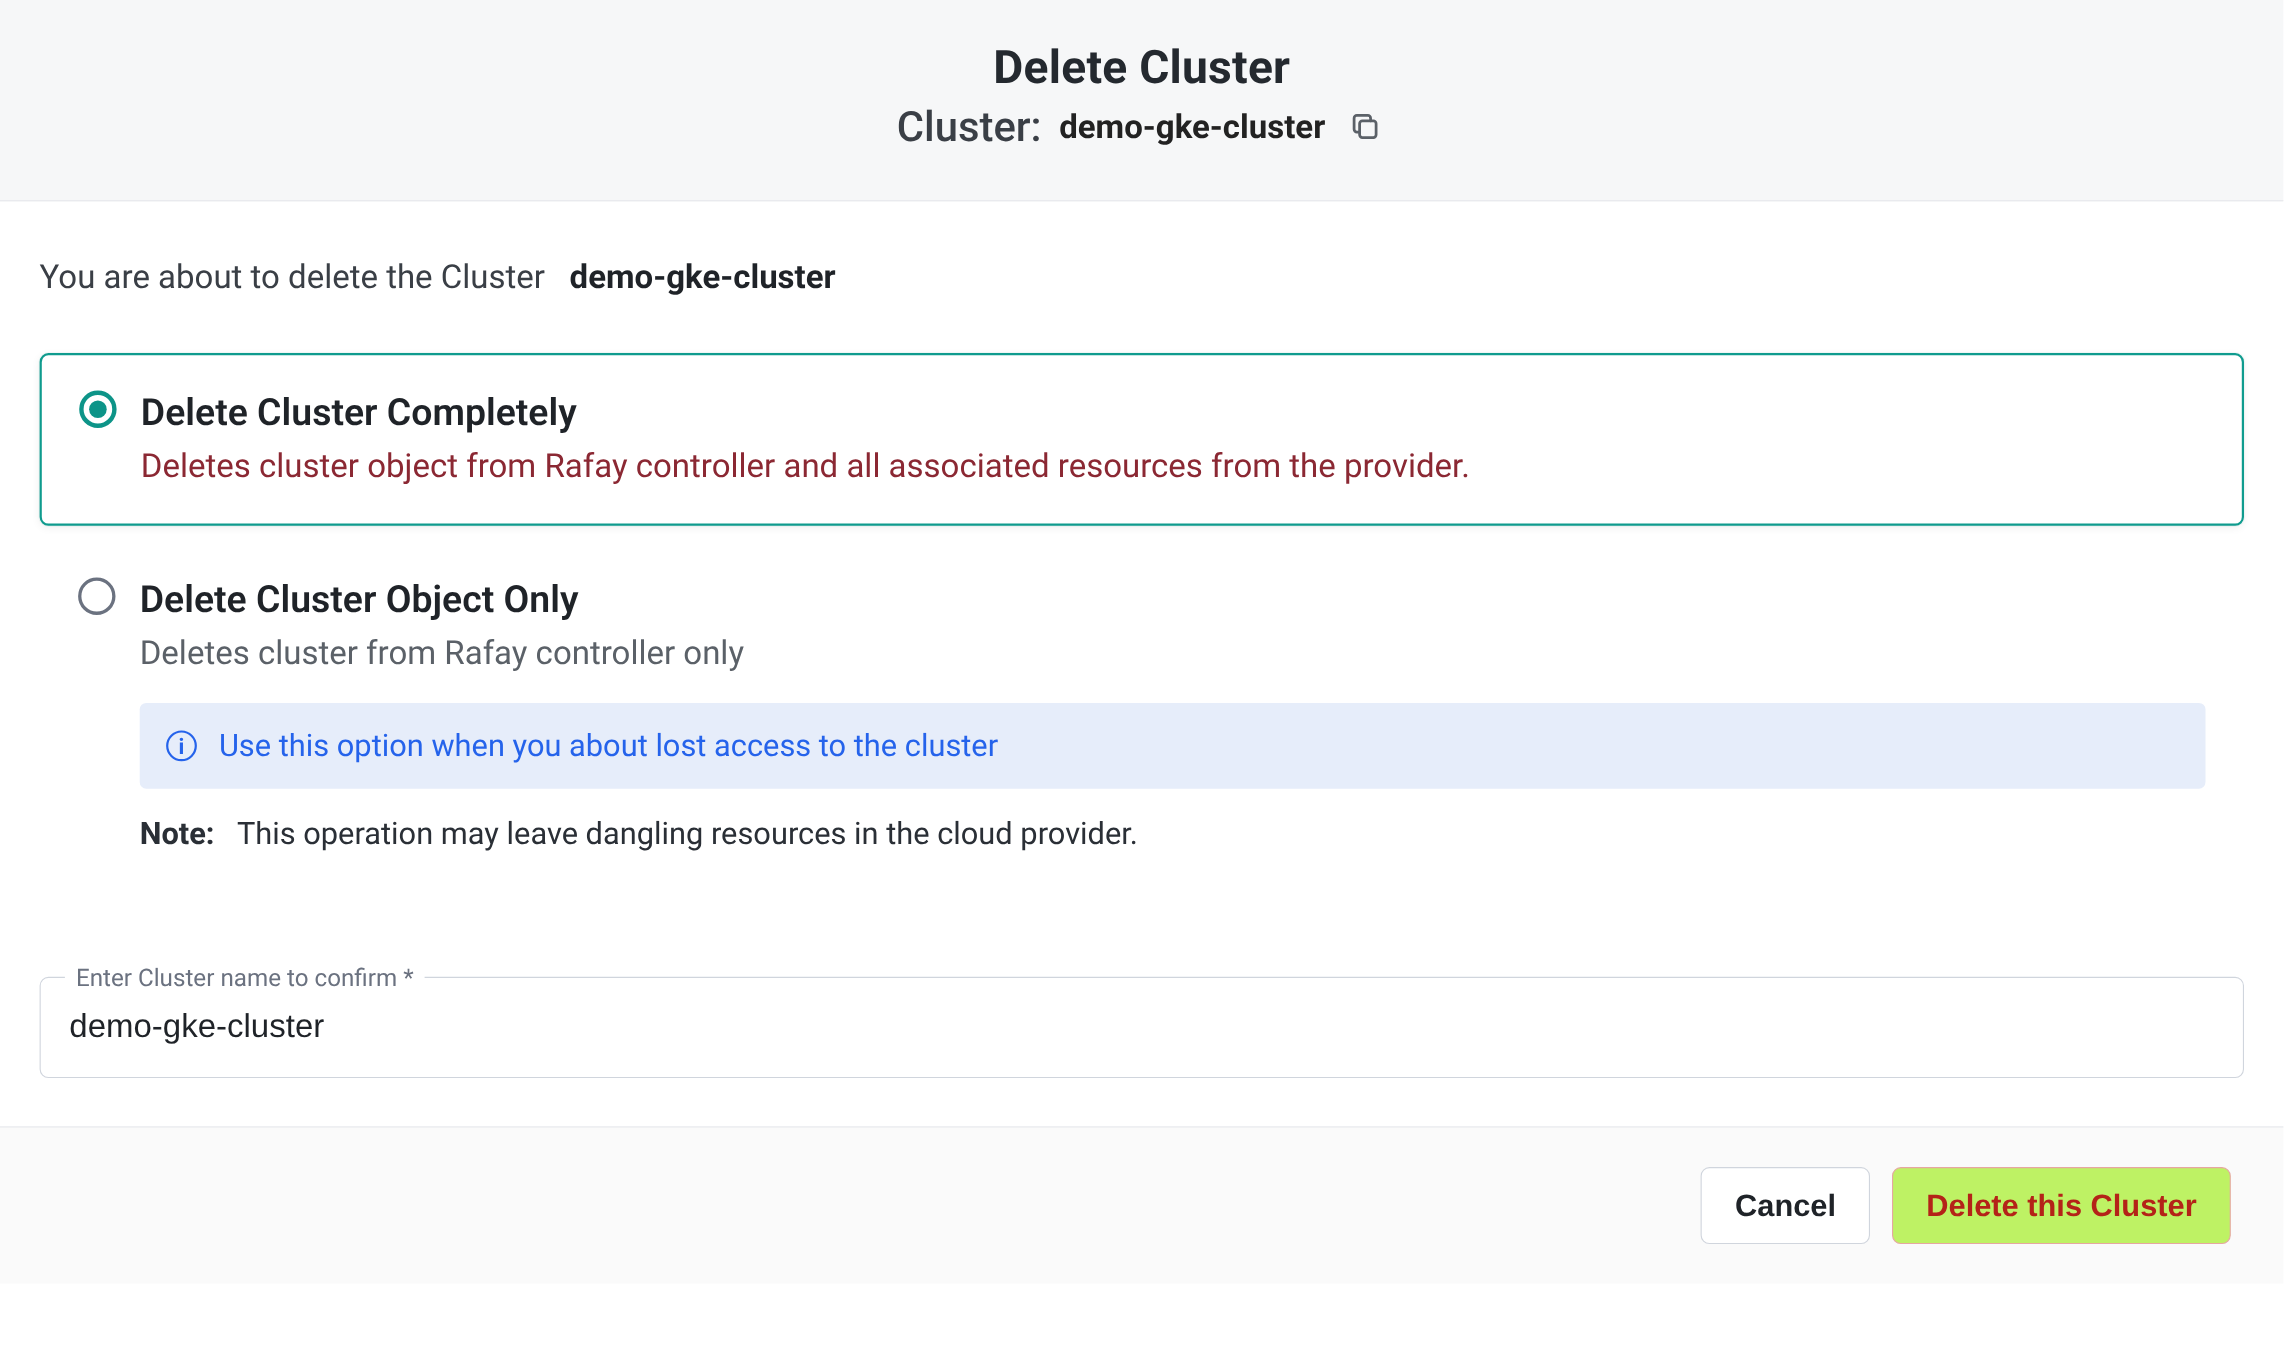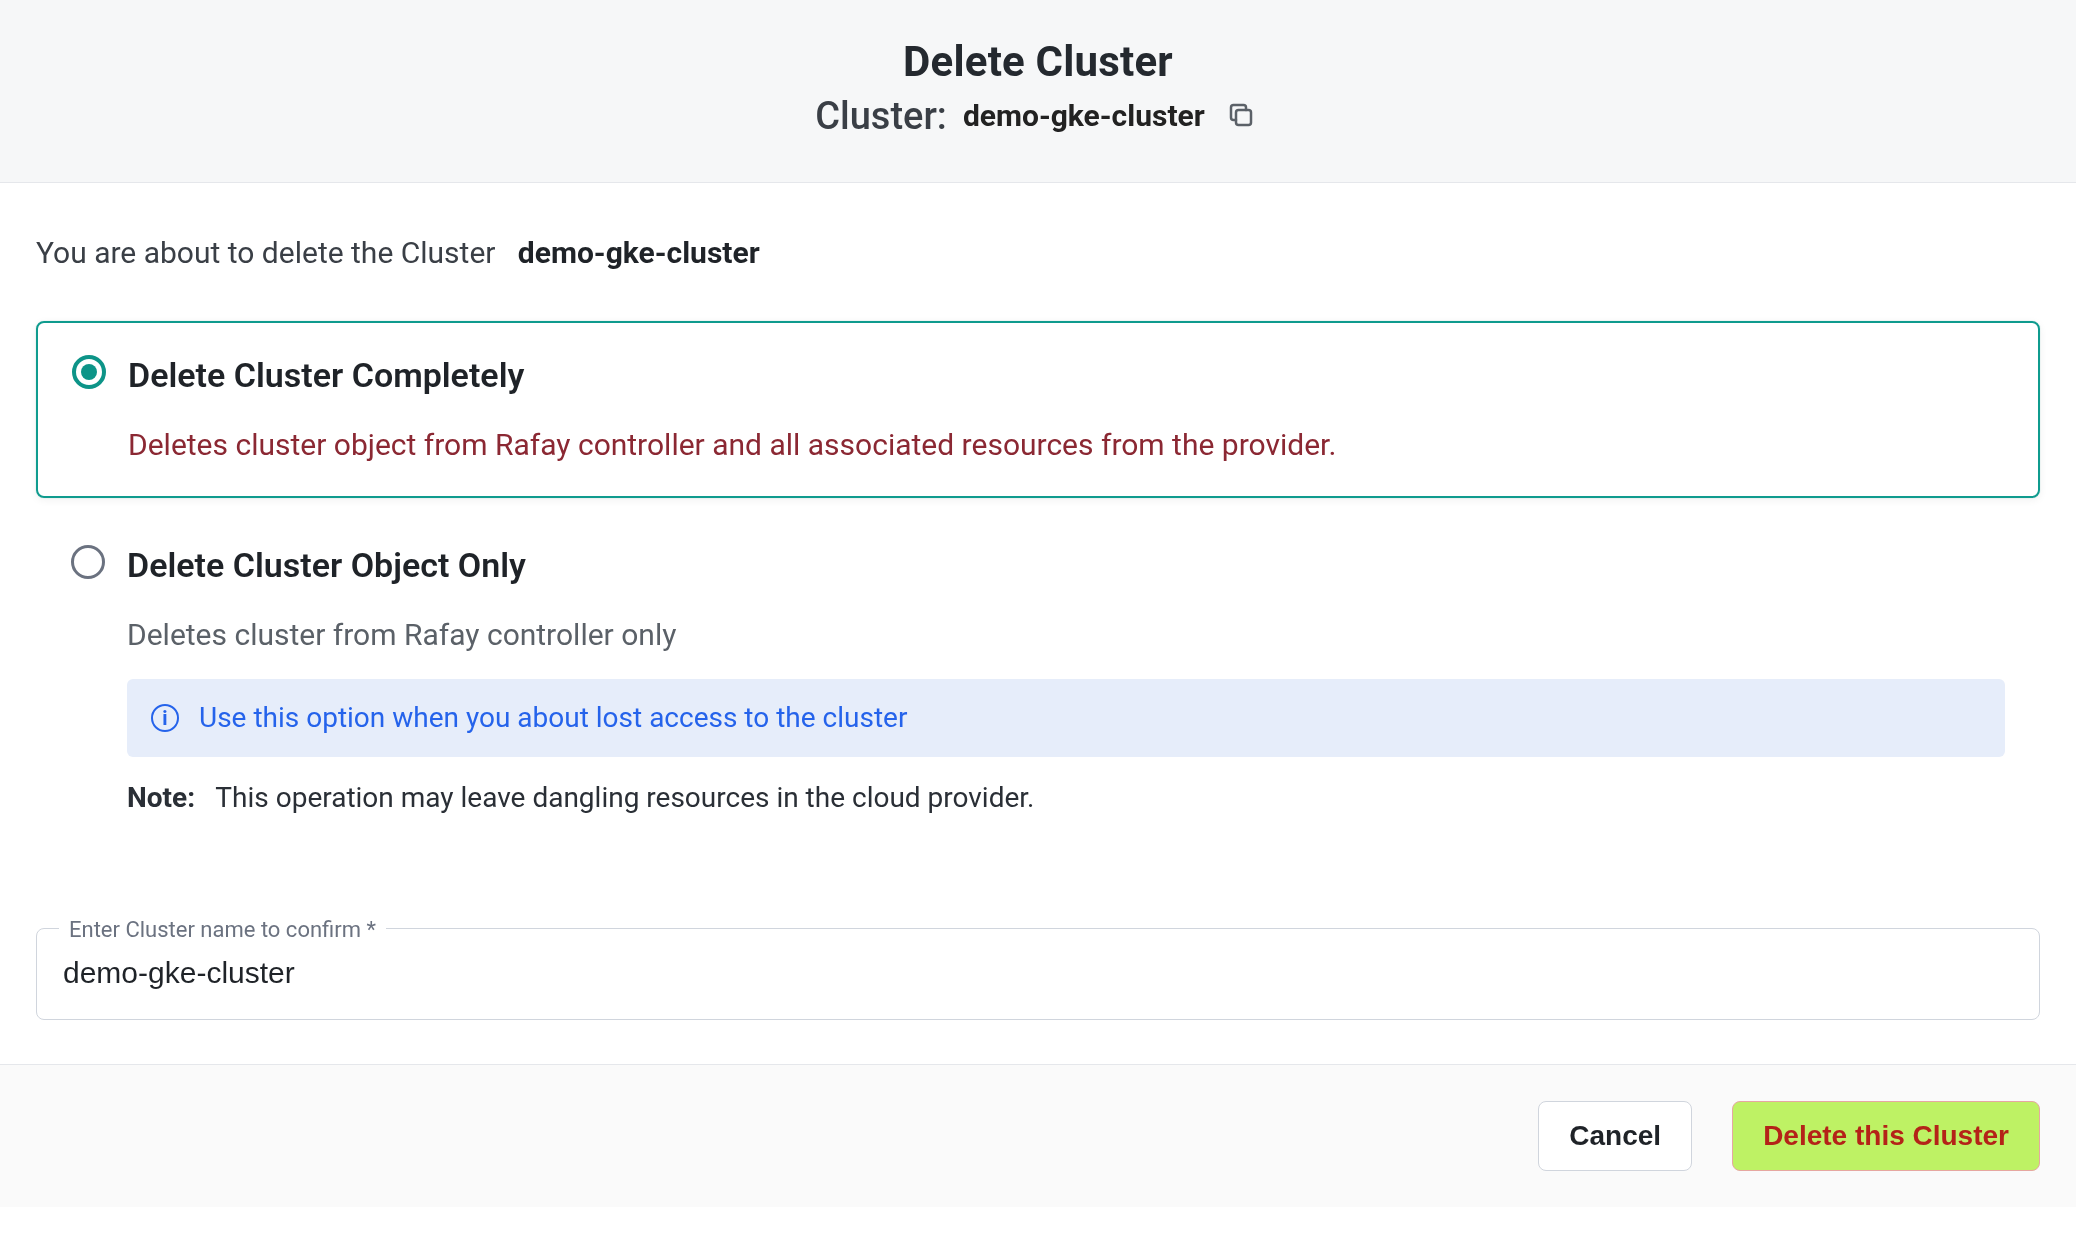--- a/index.html
+++ b/index.html
@@ -98,21 +98,21 @@
     background:var(--teal);
     transform:translate(-50%,-50%);
   }
   .radio.empty{
     border:3px solid #6b7280;
     background:#fff;
   }
 
   .opt-title{font-size:34px;font-weight:600;color:#1f2328}
   .opt-title.alt{font-weight:600}
-  .opt-desc{margin-top:26px;font-size:30px;color:var(--danger-text)}
+  .opt-desc{margin-top:6px;font-size:30px;color:var(--danger-text)}
   .opt-desc.muted{color:#5b6168}
 
   .info{
     margin-top:24px;
     background:var(--info-bg);
     border-radius:6px;
     padding:20px 24px;
     display:flex;align-items:center;gap:20px;
     color:var(--info-text);
     font-size:28px;
@@ -138,22 +138,22 @@
   .field input{
     width:100%;
     border:0;outline:0;
     font-size:30px;color:#1f2328;background:transparent;
   }
 
   
   .footer{
     border-top:1px solid #e5e7eb;
     background:var(--footer-bg);
-    display:flex;justify-content:flex-end;gap:40px;
-    padding:36px 36px;
+    display:flex;justify-content:flex-end;gap:20px;
+    padding:36px 48px;
   }
   .btn{
     border-radius:8px;padding:18px 30px;font-size:28px;font-weight:700;cursor:pointer;
   }
   .btn.secondary{background:#fff;border:1px solid var(--border);color:#1f2328}
   .btn.danger{background:#bef264;border:1px solid var(--danger-border);color:var(--danger-btn)}
 </style>
 </head>
 <body>
 

